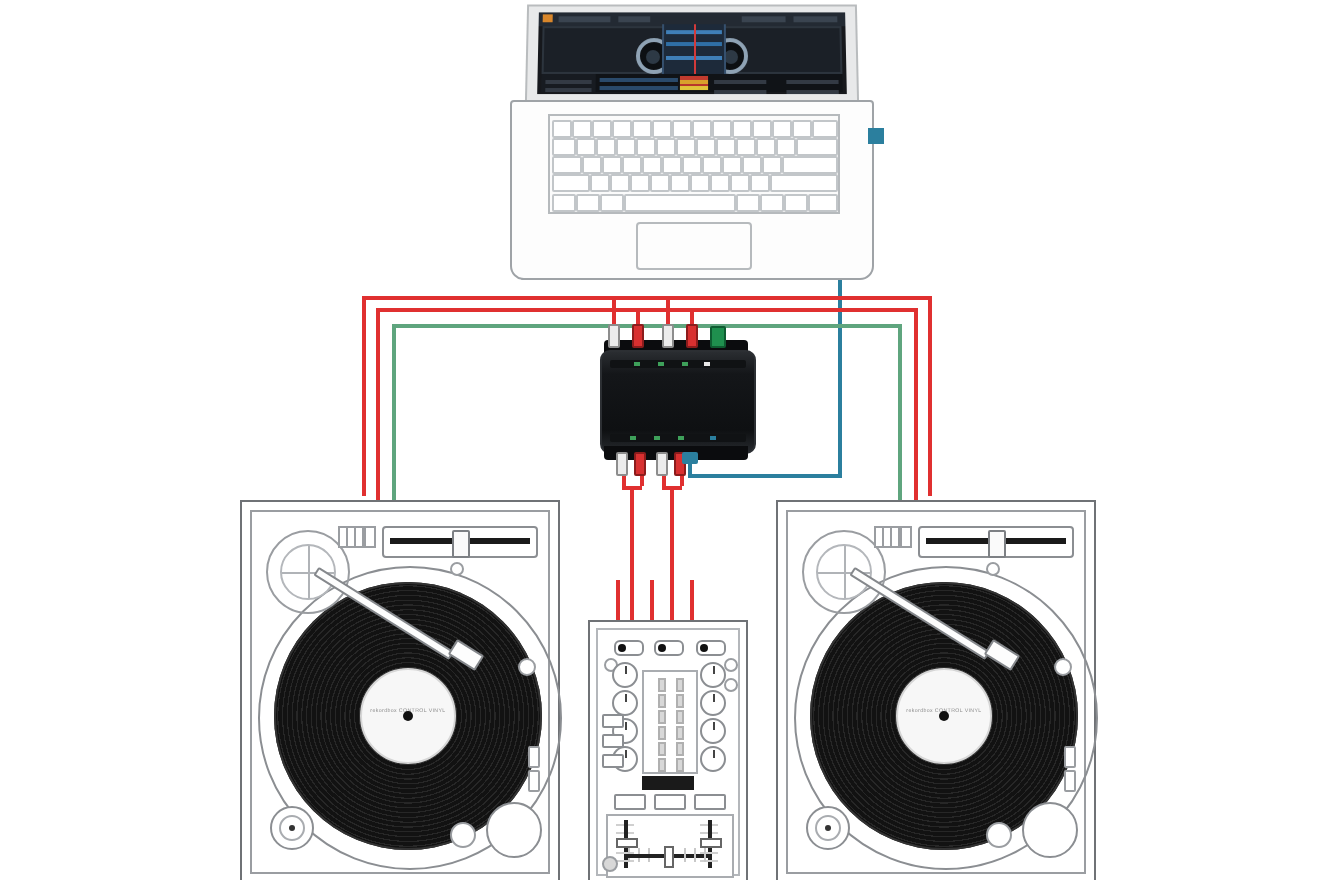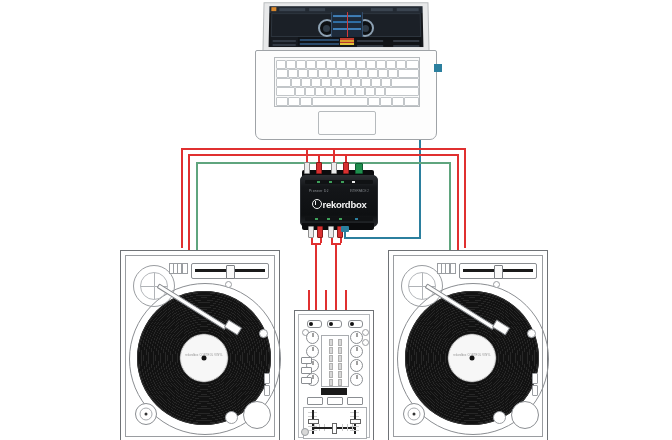--- a/index.html
+++ b/index.html
@@ -308,27 +308,20 @@
 
   <div class="abs" id="iface">
     <div class="if-top"></div>
     <div class="if-body">
       <div class="if-strip" style="top:4px;">
         <i style="left:12px;"></i>
         <i style="left:24px;"></i>
         <i style="left:36px;"></i>
         <i style="left:47px;background:#e8e8e8;"></i>
       </div>
-      <div class="logo-wrap">
-        <span class="logo-brand">Pioneer DJ</span>
-        <span class="logo-model">INTERFACE 2</span>
-        <span class="logo-main">
-          <span class="logo-mark"></span><span>rekordbox</span>
-        </span>
-      </div>
       <div class="if-strip" style="top:41px;">
         <i style="left:10px;"></i>
         <i style="left:22px;"></i>
         <i style="left:34px;"></i>
         <i style="left:50px;background:#2b7f9e;"></i>
       </div>
     </div>
     <div class="if-bot"></div>
 
     <div class="rca wht" style="left:4px;top:-13px;"></div>

